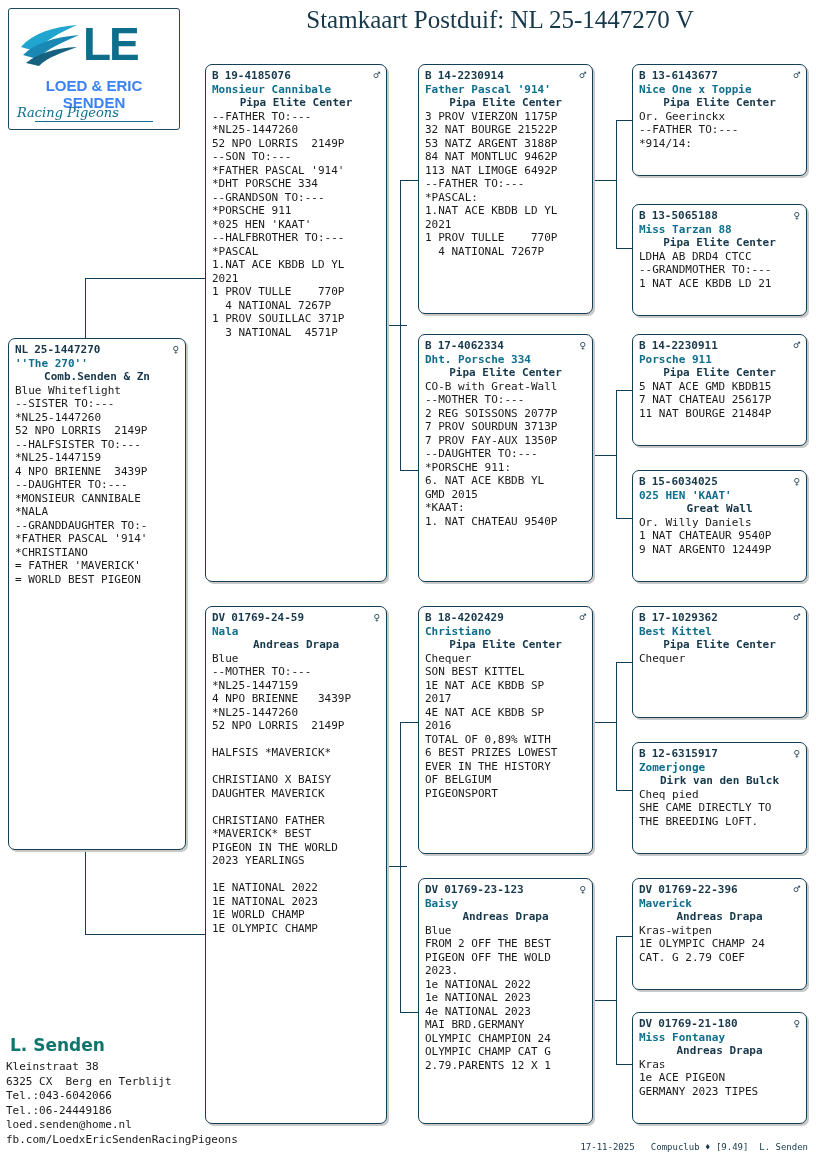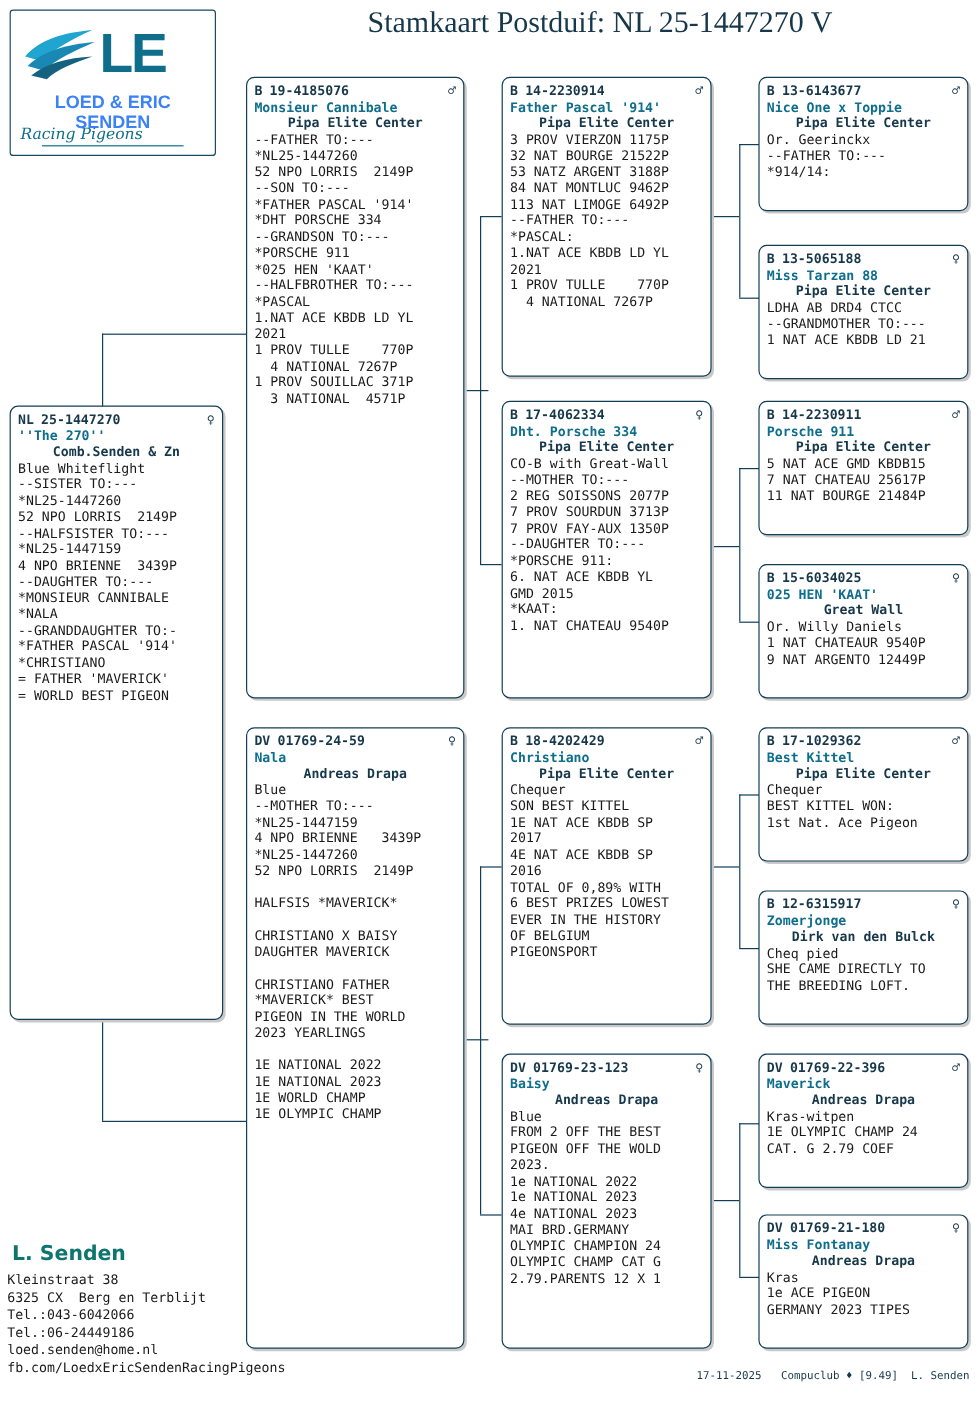--- a/index.html
+++ b/index.html
@@ -385,24 +385,20 @@
 
   <div class="card" style="left:632px;top:606px;width:175px;height:112px;">
     <div class="ring">
       <span class="ctry">B</span>
       <span class="num">17-1029362</span>
       <span class="sex">♂</span>
     </div>
     <div class="name">Best Kittel</div>
     <div class="strain">Pipa Elite Center</div>
     <div class="line">Chequer</div>
-    <div>
-        <div class="line">BEST KITTEL WON:</div>
-        <div class="line">1st Nat. Ace Pigeon</div>
-      </div>
   </div>
 
   <div class="card" style="left:632px;top:742px;width:175px;height:112px;">
     <div class="ring">
       <span class="ctry">B</span>
       <span class="num">12-6315917</span>
       <span class="sex">♀</span>
     </div>
     <div class="name">Zomerjonge</div>
     <div class="strain">Dirk van den Bulck</div>

